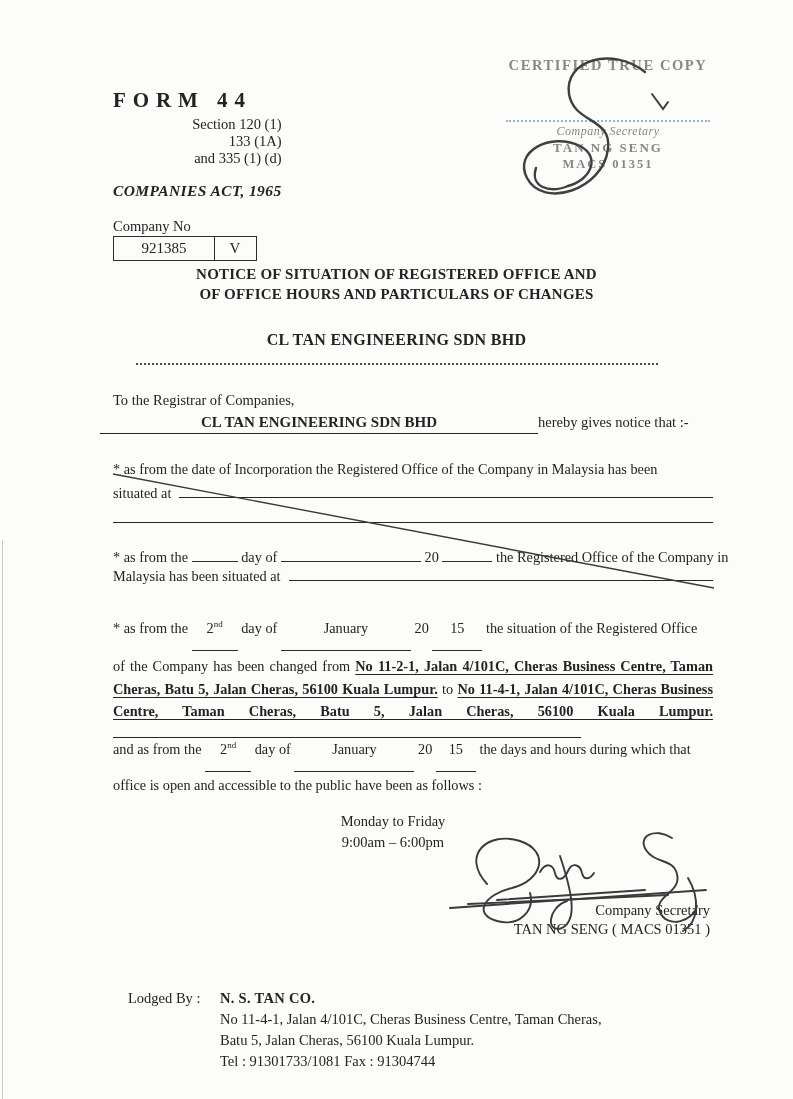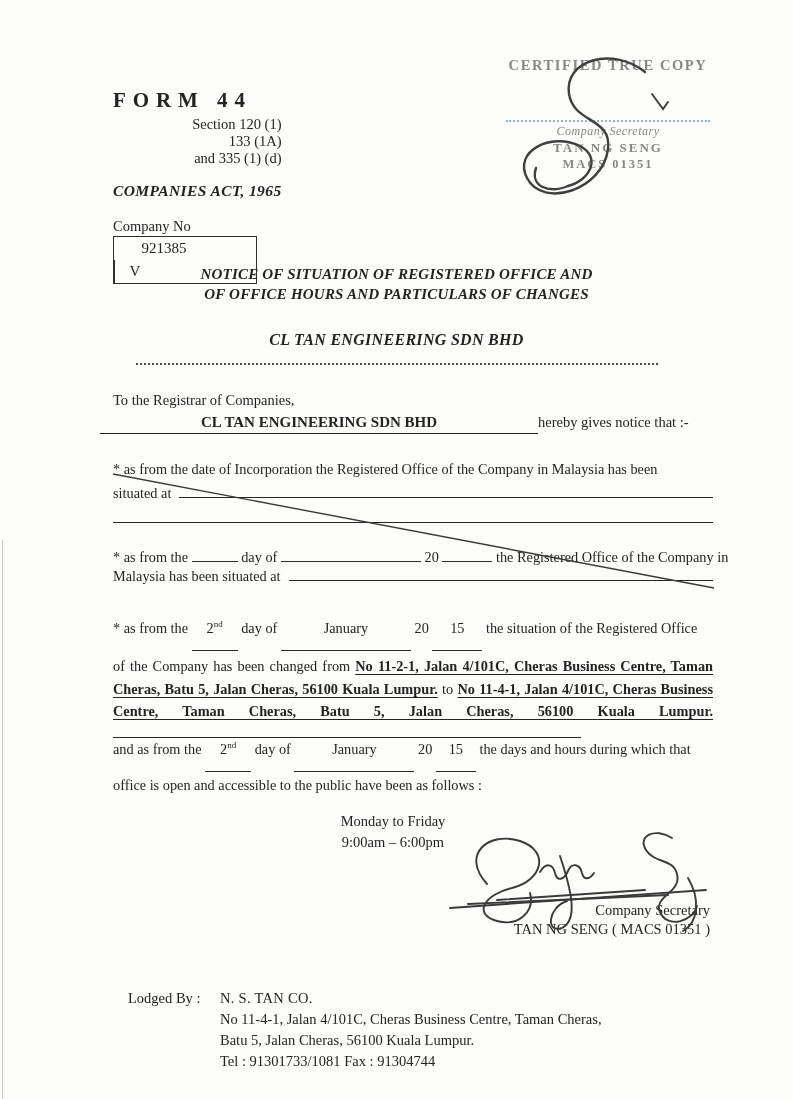--- a/index.html
+++ b/index.html
@@ -13,34 +13,34 @@
     overflow:hidden;
   }
   .scan-edge { position:absolute; left:2px; top:540px; width:1px; height:559px; background:#c9c9c9; }
 
   
   .hdr { position:absolute; left:113px; top:88px; }
   .form-title { font-size:21px; font-weight:bold; letter-spacing:0.33em; }
   .form-sections { font-size:14.5px; line-height:1.18; margin-top:3px;text-align:right; }
   .act { margin-top:15px; font-size:15.5px; font-weight:bold; font-style:italic; letter-spacing:0.4px; }
   .cono { margin-top:18px; font-size:14.5px; }
-  .cono-box { display:flex; border:1.6px solid #2e2e2e; width:142px; margin-top:1px;flex-direction:column; }
+  .cono-box { display:flex; border:1.6px solid #2e2e2e; width:142px; margin-top:1px; }
   .cono-cell1 { width:100px; text-align:center; padding:3px 0; font-size:15px; }
   .cono-cell2 { width:40px; text-align:center; padding:3px 0; font-size:15px; border-left:1.6px solid #2e2e2e; }
 
   
   .stamp { position:absolute; left:500px; top:57px; width:216px; text-align:center; color:#737373; opacity:0.85; }
   .stamp-title { font-size:14.5px; font-weight:bold; letter-spacing:1.6px; white-space:nowrap; }
   .stamp-dots { margin:46px auto 2px; width:204px; border-top:2.2px dotted #7fa9cd; }
   .stamp-role { font-size:12px; font-style:italic; letter-spacing:0.5px; }
   .stamp-name { font-size:13px; font-weight:bold; letter-spacing:2px; margin-top:1px; }
   .stamp-reg { font-size:12.5px; font-weight:bold; letter-spacing:2px; margin-top:1px; }
 
   
-  .title-blk { position:absolute; left:0; top:264px; width:793px; text-align:center;font-style:italic; }
+  .title-blk { position:absolute; left:0; top:264px; width:793px; text-align:center; }
   .title-l { font-size:15px; font-weight:bold; letter-spacing:0.2px; line-height:1.35; }
   .cname { margin-top:26px; font-size:16px; font-weight:bold; letter-spacing:0.3px; }
   .dotline { width:522px; margin:10px auto 0; border-bottom:2.4px dotted #4c4c4c; height:4px; }
 
   
   .salut { position:absolute; left:113px; top:392px; font-size:14.5px; }
   .notice-row { position:absolute; left:100px; top:413px; width:620px; white-space:nowrap; }
   .notice-seg { display:inline-block; width:438px; text-align:center; border-bottom:1.5px solid #242424;
                 font-weight:bold; font-size:15px; padding-bottom:2px; vertical-align:baseline; }
   .notice-suffix { font-size:14.5px; }
@@ -68,21 +68,21 @@
   .p4 { top:739px; line-height:1.5; }
   .p4 .l2 { margin-top:3px; }
   .hours-center { width:560px; text-align:center; margin-top:14px; line-height:1.45; font-size:14.5px; }
 
   .dated { position:absolute; left:113px; top:852px; font-size:14.3px; white-space:nowrap; }
 
   .sig-block { position:absolute; left:440px; top:901px; width:270px; text-align:right; font-size:14.5px; line-height:1.32; }
 
   .lodged { position:absolute; left:128px; top:988px; display:flex; font-size:14.5px; line-height:1.46; }
   .lodged-label { width:92px; }
-  .lodged-name { font-weight:normal; letter-spacing:0.3px; }
+  .lodged-name { font-weight:bold; letter-spacing:0.3px; }
 
   .overlay { position:absolute; left:0; top:0; pointer-events:none; }
 </style>
 </head>
 <body>
 
 <div class="page">
   <div class="scan-edge"></div>
 
   <div class="hdr">

